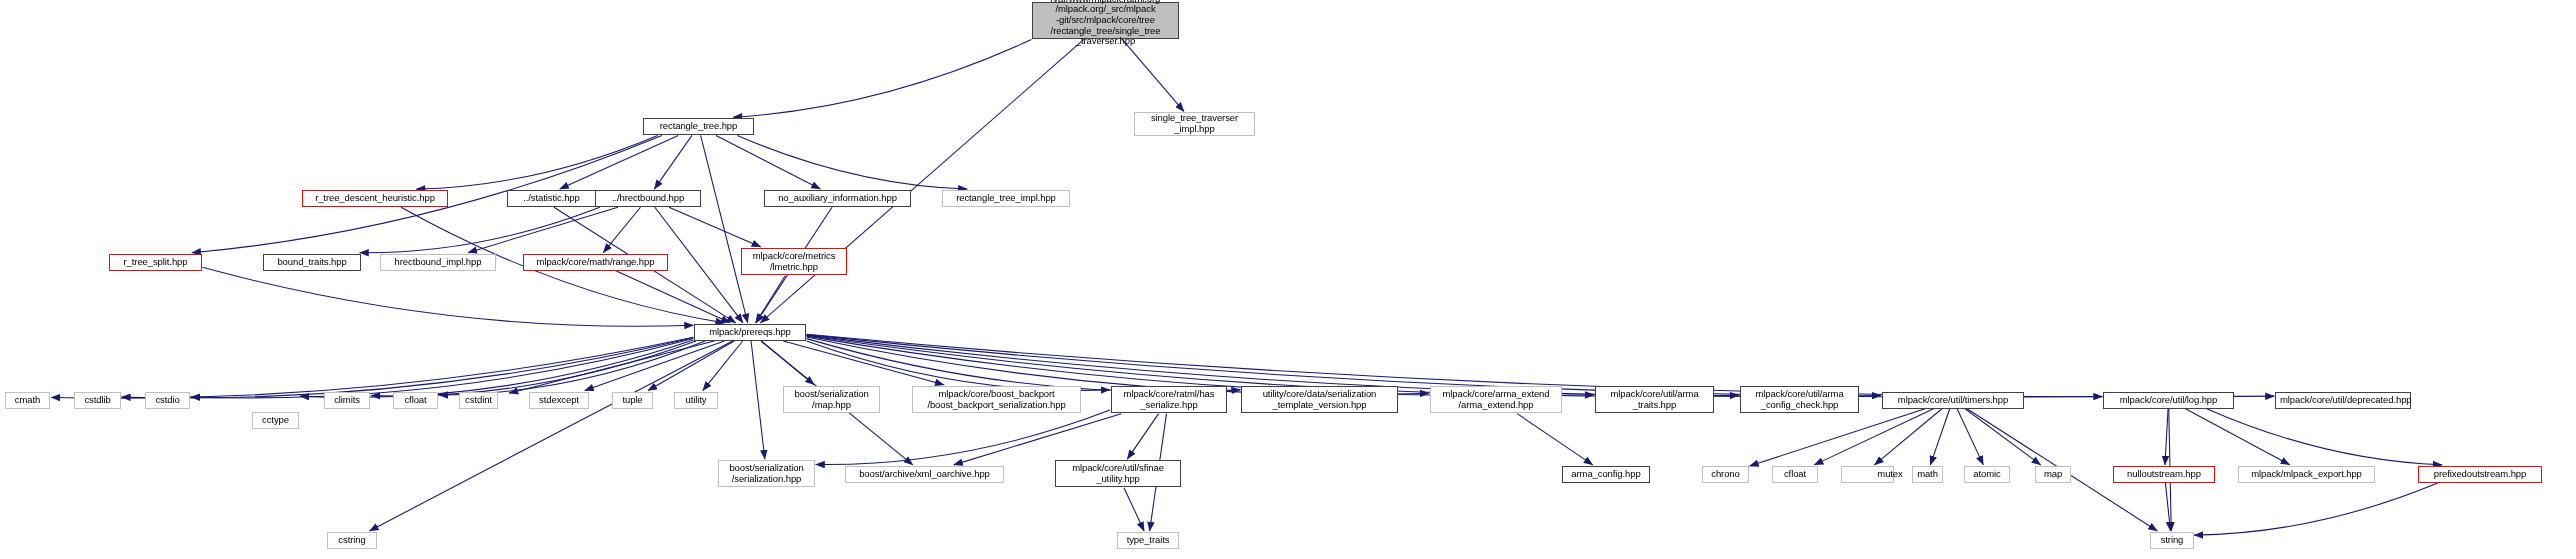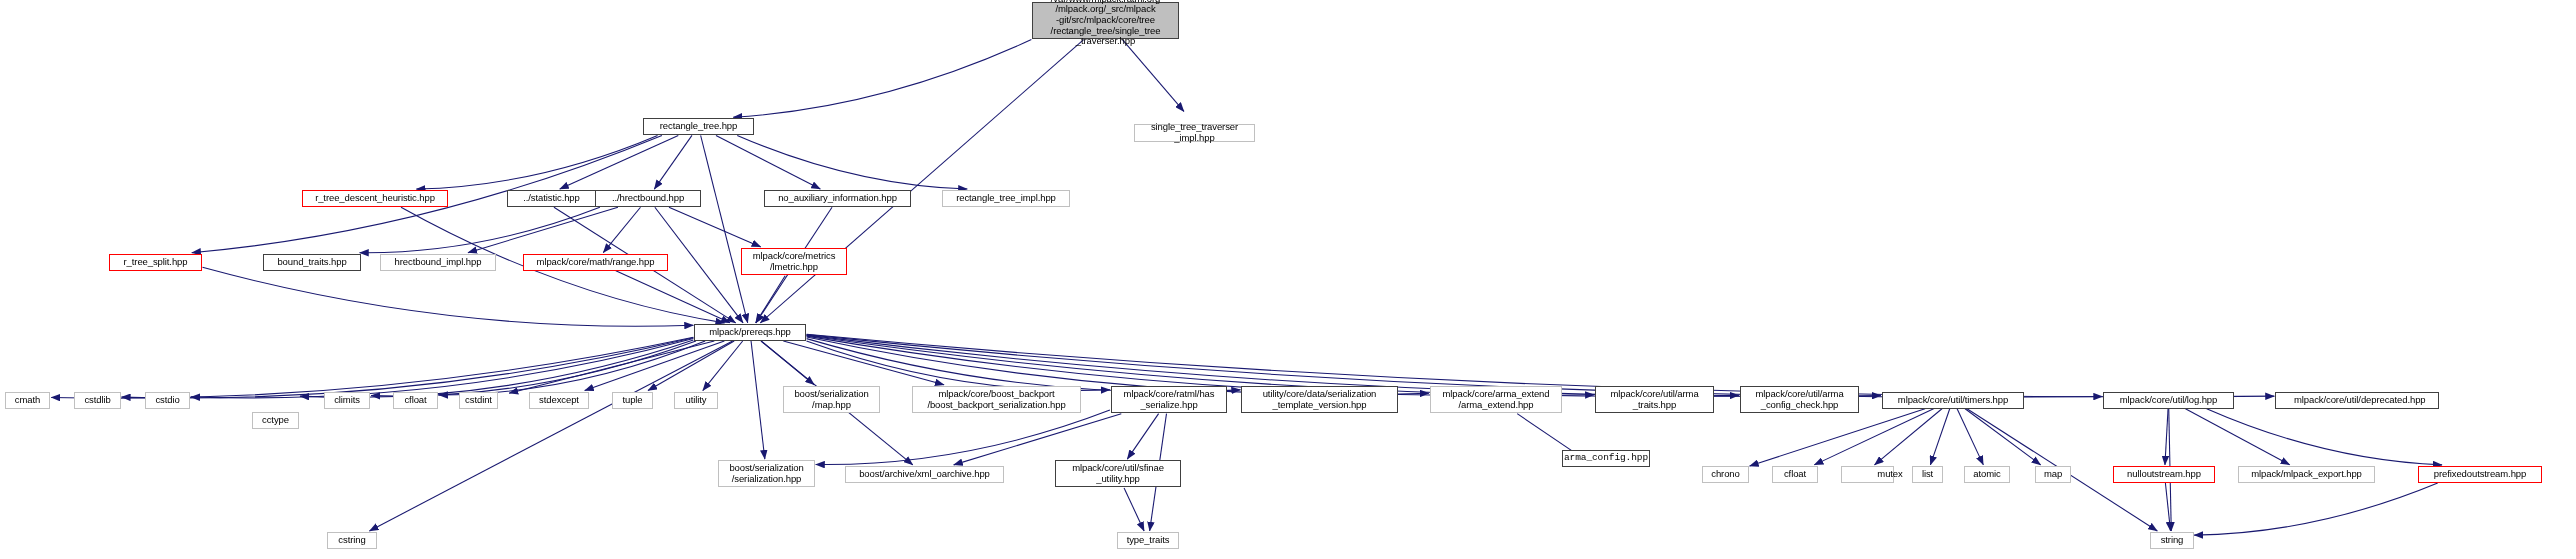--- a/index.html
+++ b/index.html
@@ -126,21 +126,21 @@
         <path d="M 2620.16875 585 Q 2623.25 614 2626.33125 643" fill="none" stroke="#191970" stroke-width="1.3" marker-end="url(#arrow)"></path>
         <path d="M 2949.64375 585 Q 2802.321875 646.0192612115127 2655 648.1097724230254" fill="none" stroke="#191970" stroke-width="1.3" marker-end="url(#arrow)"></path>
       </g>
   </svg>
   <div id="node-layer">
       <div class="node root" style="left: 1032px; top: 1.7px; width: 147px; height: 37px;">/var/www/mlpack.ratml.org
 /mlpack.org/_src/mlpack
 -git/src/mlpack/core/tree
 /rectangle_tree/single_tree
 _traverser.hpp</div>
-      <div class="node" style="left: 1134px; top: 112px; width: 121px; height: 18px; margin-top: 12px;">single_tree_traverser
+      <div class="node" style="left: 1134px; top: 112px; width: 121px; height: 24px;">single_tree_traverser
 _impl.hpp</div>
       <div class="node bold" style="left: 643px; top: 118px; width: 111px; height: 16.5px;">rectangle_tree.hpp</div>
       <div class="node red" style="left: 302px; top: 190px; width: 146px; height: 16.5px;">r_tree_descent_heuristic.hpp</div>
       <div class="node bold" style="left: 495px; top: 190px; width: 89px; height: 16.5px; margin-left: 12px;">../statistic.hpp</div>
       <div class="node bold" style="left: 595px; top: 190px; width: 106px; height: 16.5px;">../hrectbound.hpp</div>
       <div class="node bold" style="left: 764px; top: 190px; width: 147px; height: 16.5px;">no_auxiliary_information.hpp</div>
       <div class="node" style="left: 942px; top: 190px; width: 128px; height: 16.5px;">rectangle_tree_impl.hpp</div>
       <div class="node red" style="left: 109px; top: 254px; width: 93px; height: 16.5px;">r_tree_split.hpp</div>
       <div class="node bold" style="left: 263px; top: 254px; width: 98px; height: 16.5px;">bound_traits.hpp</div>
       <div class="node" style="left: 380px; top: 254px; width: 116px; height: 16.5px;">hrectbound_impl.hpp</div>
@@ -167,31 +167,31 @@
       <div class="node bold" style="left: 1241px; top: 386px; width: 157px; height: 27px;">utility/core/data/serialization
 _template_version.hpp</div>
       <div class="node" style="left: 1430px; top: 386px; width: 132px; height: 27px;">mlpack/core/arma_extend
 /arma_extend.hpp</div>
       <div class="node bold" style="left: 1595px; top: 386px; width: 119px; height: 27px;">mlpack/core/util/arma
 _traits.hpp</div>
       <div class="node bold" style="left: 1740px; top: 386px; width: 119px; height: 27px;">mlpack/core/util/arma
 _config_check.hpp</div>
       <div class="node bold" style="left: 1882px; top: 392px; width: 142px; height: 16.5px;">mlpack/core/util/timers.hpp</div>
       <div class="node bold" style="left: 2103px; top: 392px; width: 131px; height: 16.5px;">mlpack/core/util/log.hpp</div>
-      <div class="node bold" style="left: 2275px; top: 392px; width: 164px; height: 16.5px; padding-left: 8px;">mlpack/core/util/deprecated.hpp</div>
+      <div class="node bold" style="left: 2275px; top: 392px; width: 136px; height: 16.5px; padding-left: 8px;">mlpack/core/util/deprecated.hpp</div>
       <div class="node" style="left: 718px; top: 460px; width: 97px; height: 27px;">boost/serialization
 /serialization.hpp</div>
       <div class="node" style="left: 845px; top: 466px; width: 159px; height: 16.5px;">boost/archive/xml_oarchive.hpp</div>
       <div class="node bold" style="left: 1055px; top: 460px; width: 126px; height: 27px;">mlpack/core/util/sfinae
 _utility.hpp</div>
-      <div class="node bold" style="left: 1562px; top: 450px; width: 88px; height: 16.5px; font-family: Liberation Mono, monospace;">arma_config.hpp</div>
+      <div class="node bold" style="left: 1562px; top: 466px; width: 88px; height: 16.5px;">arma_config.hpp</div>
       <div class="node" style="left: 1702px; top: 466px; width: 47px; height: 16.5px;">chrono</div>
       <div class="node" style="left: 1772px; top: 466px; width: 46px; height: 16.5px;">cfloat</div>
       <div class="node" style="left: 1841px; top: 466px; width: 45px; height: 16.5px; padding-left: 48px;">mutex</div>
-      <div class="node" style="left: 1912px; top: 466px; width: 31px; height: 16.5px;">list</div>
+      <div class="node" style="left: 1912px; top: 466px; width: 31px; height: 16.5px;">math</div>
       <div class="node" style="left: 1964px; top: 466px; width: 46px; height: 16.5px;">atomic</div>
       <div class="node" style="left: 2035px; top: 466px; width: 36px; height: 16.5px;">map</div>
       <div class="node red" style="left: 2113px; top: 466px; width: 102px; height: 16.5px;">nulloutstream.hpp</div>
       <div class="node" style="left: 2238px; top: 466px; width: 137px; height: 16.5px;">mlpack/mlpack_export.hpp</div>
       <div class="node red" style="left: 2418px; top: 466px; width: 124px; height: 16.5px;">prefixedoutstream.hpp</div>
       <div class="node" style="left: 327px; top: 532px; width: 50px; height: 16.5px;">cstring</div>
       <div class="node" style="left: 1117px; top: 532px; width: 62px; height: 16.5px;">type_traits</div>
       <div class="node" style="left: 2150px; top: 532px; width: 44px; height: 16.5px;">string</div>
     </div>
 </div>

